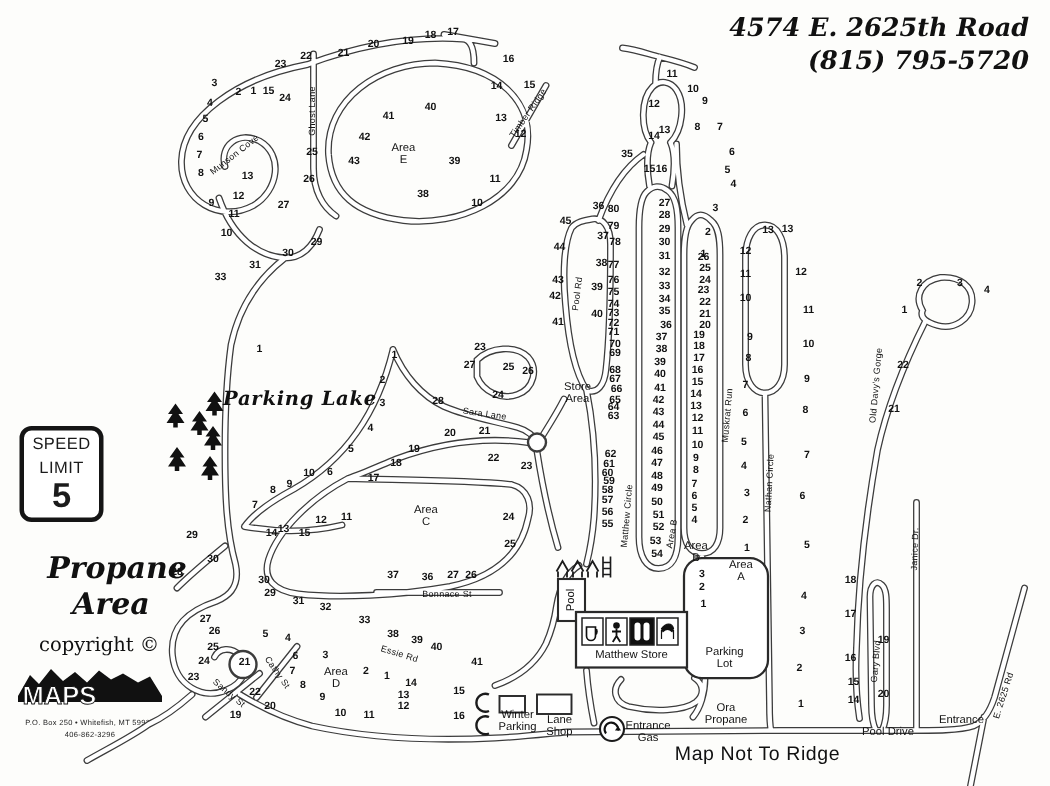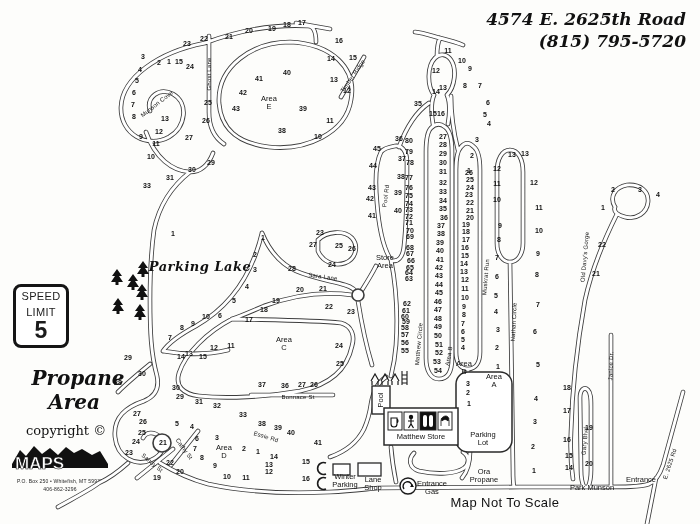--- a/index.html
+++ b/index.html
@@ -405,33 +405,33 @@
 Lot</div>
       <div class="lbl place" style="left: 421px; top: 437px;">Matthew Store</div>
       <div class="lbl place" style="left: 484px; top: 476px;">Ora
 Propane</div>
       <div class="lbl place" style="left: 432px; top: 488px;">Entrance
 Gas</div>
       <div class="lbl place" style="left: 345px; top: 481px;">Winter
 Parking</div>
       <div class="lbl place" style="left: 373px; top: 484px;">Lane
 Shop</div>
-      <div class="lbl place" style="left: 592px; top: 488px;">Park Munson</div>
+      <div class="lbl place" style="left: 592px; top: 488px;">Pool Drive</div>
       <div class="lbl place" style="left: 641px; top: 480px;">Entrance</div>
       <div class="lbl road" style="left: 670px; top: 464px; transform: translate(-50%, -50%) rotate(-72deg);">E. 2625 Rd</div>
       <div class="lbl road" style="left: 611px; top: 366px; transform: translate(-50%, -50%) rotate(-88deg);">Janice Dr.</div>
       <div class="lbl road" style="left: 585px; top: 441px; transform: translate(-50%, -50%) rotate(-85deg);">Gary Blvd</div>
       <div class="lbl road" style="left: 298px; top: 397px;">Bonnace St</div>
       <div class="lbl road" style="left: 266px; top: 437px; transform: translate(-50%, -50%) rotate(17deg);">Essie Rd</div>
       <div class="lbl road" style="left: 184px; top: 449px; transform: translate(-50%, -50%) rotate(55deg);">Cathy St</div>
       <div class="lbl road" style="left: 152px; top: 463px; transform: translate(-50%, -50%) rotate(40deg);">Sandy St</div>
       <div class="lbl place" style="left: 381px; top: 400px; transform: translate(-50%, -50%) rotate(-90deg);">Pool</div>
       <div class="lbl script" style="left: 78px; top: 379px;">Propane</div>
       <div class="lbl script" style="left: 74px; top: 403px;">Area</div>
-      <div class="lbl note" style="left: 505px; top: 503px;">Map Not To Scale</div>
+      <div class="lbl note" style="left: 505px; top: 503px;">Map Not To Ridge</div>
     </div>
 
   <div class="address">
     <div>4574 E. 2625th Road</div>
     <div>(815) 795-5720</div>
   </div>
 
   <div class="speed">
     <div class="w">SPEED</div>
     <div class="w">LIMIT</div>

